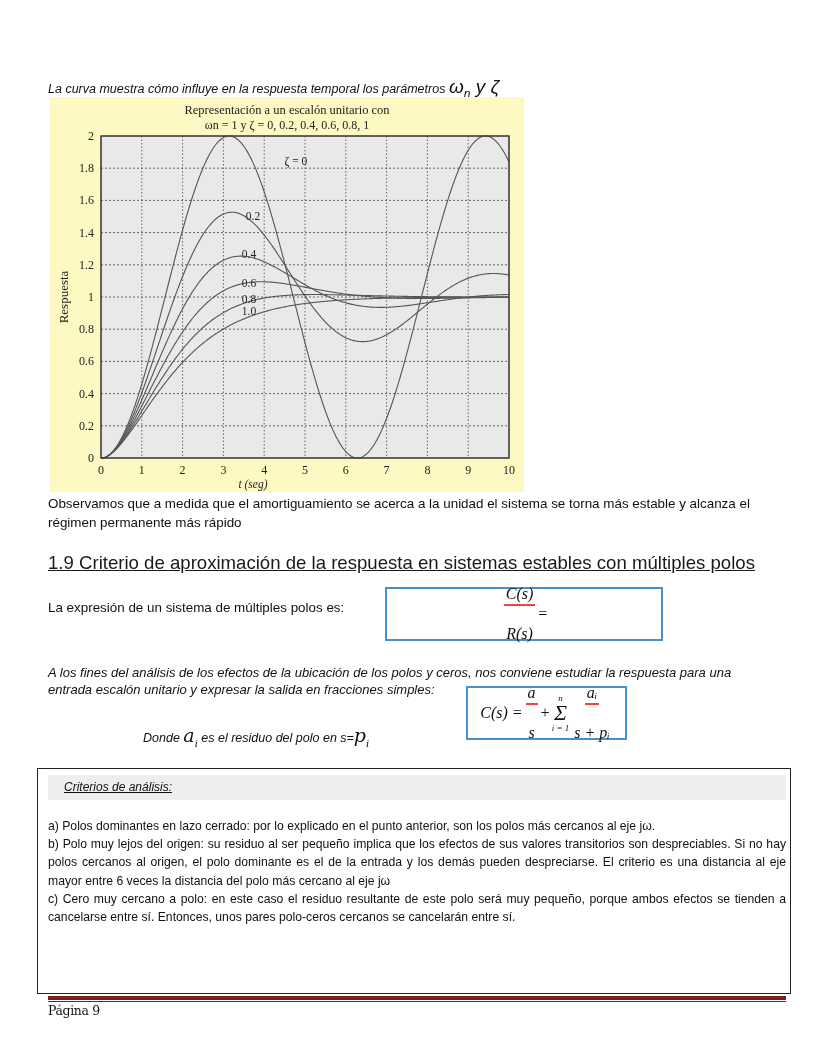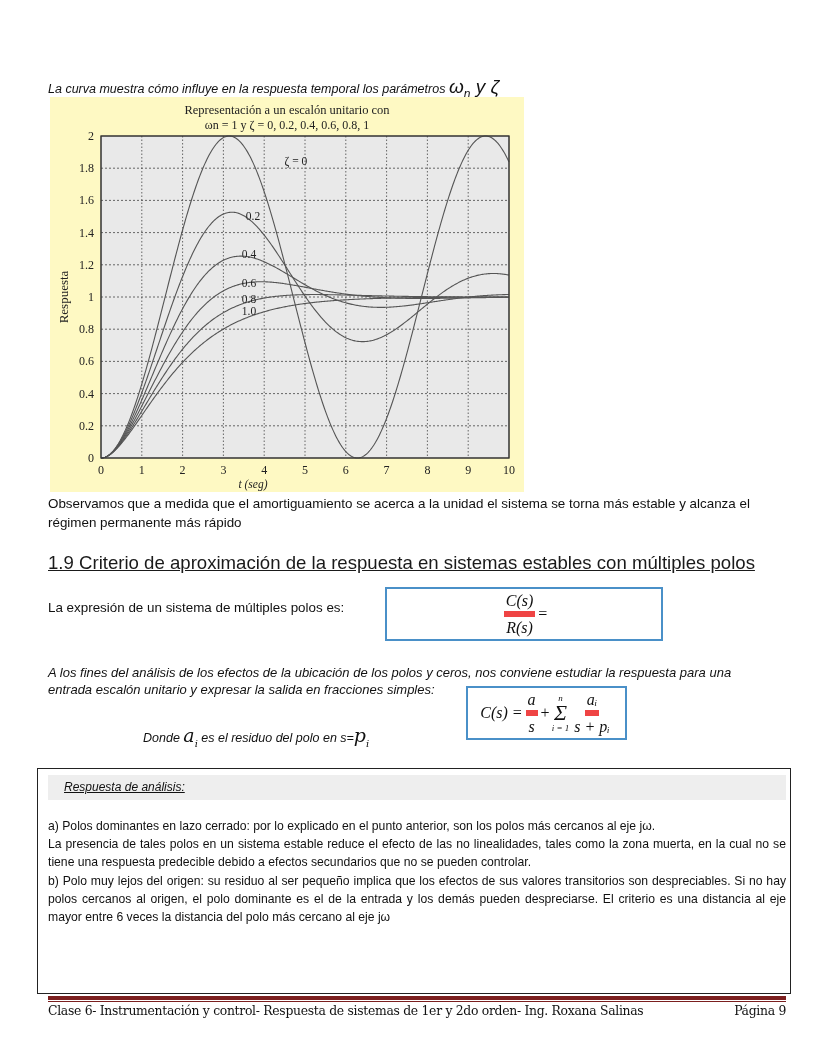--- a/index.html
+++ b/index.html
@@ -9,22 +9,22 @@
   .intro .math{font-family:Liberation Sans, sans-serif;font-style:italic;font-size:19px;}
   .intro .math sub{font-size:12px;}
   #chart{left:50px;top:97px;width:474px;height:395px;background:#fef9c3;}
   .para{left:48px;top:494px;width:720px;font-size:13.4px;line-height:19px;}
   .h2{left:48px;top:552px;font-size:18.6px;text-decoration:underline;white-space:nowrap;color:#1a1a1a;}
   .lbl-expr{left:48px;top:600px;font-size:13.4px;white-space:nowrap;}
   .fbox{border:2px solid #4a90c8;background:#fff;font-family:"Liberation Serif",serif;font-style:normal;display:flex;align-items:center;justify-content:center;box-sizing:border-box;}
   #f1{left:385px;top:587px;width:278px;height:54px;font-size:16px;}
   #f2{left:466px;top:686px;width:161px;height:54px;font-size:16px;}
   .frac{display:inline-flex;flex-direction:column;align-items:center;vertical-align:middle;margin:0 3px;}
-  .frac .num{border-bottom:6px solid #ef4444;padding:0 2px 1px;line-height:18px;}
-  .frac .den{padding-top:2px;line-height:18px;}
+  .frac .num{border-bottom:2px solid #ef4444;padding:0 2px 1px;line-height:18px;}
+  .frac .den{padding-top:19px;line-height:18px;}
   .it{font-style:italic;}
   .sigma{display:inline-flex;flex-direction:column;align-items:center;vertical-align:middle;font-size:9px;line-height:10px;margin:0 2px;}
   .sigma .big{font-size:22px;line-height:20px;}
   .par2{left:48px;top:664px;width:720px;font-size:13px;font-style:italic;line-height:17px;}
   .donde{left:143px;top:724px;font-size:12.5px;font-style:italic;white-space:nowrap;}
   .donde .m{font-family:"DejaVu Serif",serif;font-size:19px;}
   .donde .m sub{font-size:10px;}
   #crit{left:37px;top:768px;width:754px;height:226px;border:1px solid #222;box-sizing:border-box;}
   .crit-head{position:absolute;left:10px;top:6px;width:738px;height:25px;background:#eeeeee;}
   .crit-title{position:absolute;left:26px;top:11px;font-size:12px;font-style:italic;text-decoration:underline;}
@@ -147,26 +147,25 @@
     <span class="den">s + pᵢ</span>
   </span>
 </div>
 
 <div class="abs donde">
   <span>Donde </span><span class="m"><span>a</span><sub>i</sub></span><span> es el residuo del polo en s=</span><span class="m"><span>p</span><sub>i</sub></span>
 </div>
 
 <div class="abs" id="crit">
   <div class="crit-head"></div>
-  <div class="crit-title">Respuesta de análisis:</div>
+  <div class="crit-title">Criterios de análisis:</div>
   <div class="crit-body">
     <p>a)   Polos dominantes en lazo cerrado: por lo explicado en el punto anterior, son los polos más cercanos al eje jω.</p>
-    <p>La presencia de tales polos en un sistema estable reduce el efecto de las no linealidades, tales como la zona muerta, en la cual no se tiene una respuesta predecible debido a efectos secundarios que no se pueden controlar.</p>
     <p>b) Polo muy lejos del origen: su residuo al ser pequeño implica que los efectos de sus valores transitorios son despreciables. Si no hay polos cercanos al origen, el polo dominante es el de la entrada y los demás pueden despreciarse. El criterio es una distancia al eje mayor entre 6 veces la distancia del polo más cercano al eje jω</p>
+    <p>c) Cero muy cercano a polo: en este caso el residuo resultante de este polo será muy pequeño, porque ambos efectos se tienden a cancelarse entre sí. Entonces, unos pares polo-ceros cercanos se cancelarán entre sí.</p>
   </div>
 </div>
 
 <div class="abs footline1"></div>
 <div class="abs footline2"></div>
 <div class="abs foot">
-  <span>Clase 6- Instrumentación y control- Respuesta de sistemas de 1er y 2do orden- Ing. Roxana Salinas</span>
   <span>Página 9</span>
 </div>
 
 </body></html>

